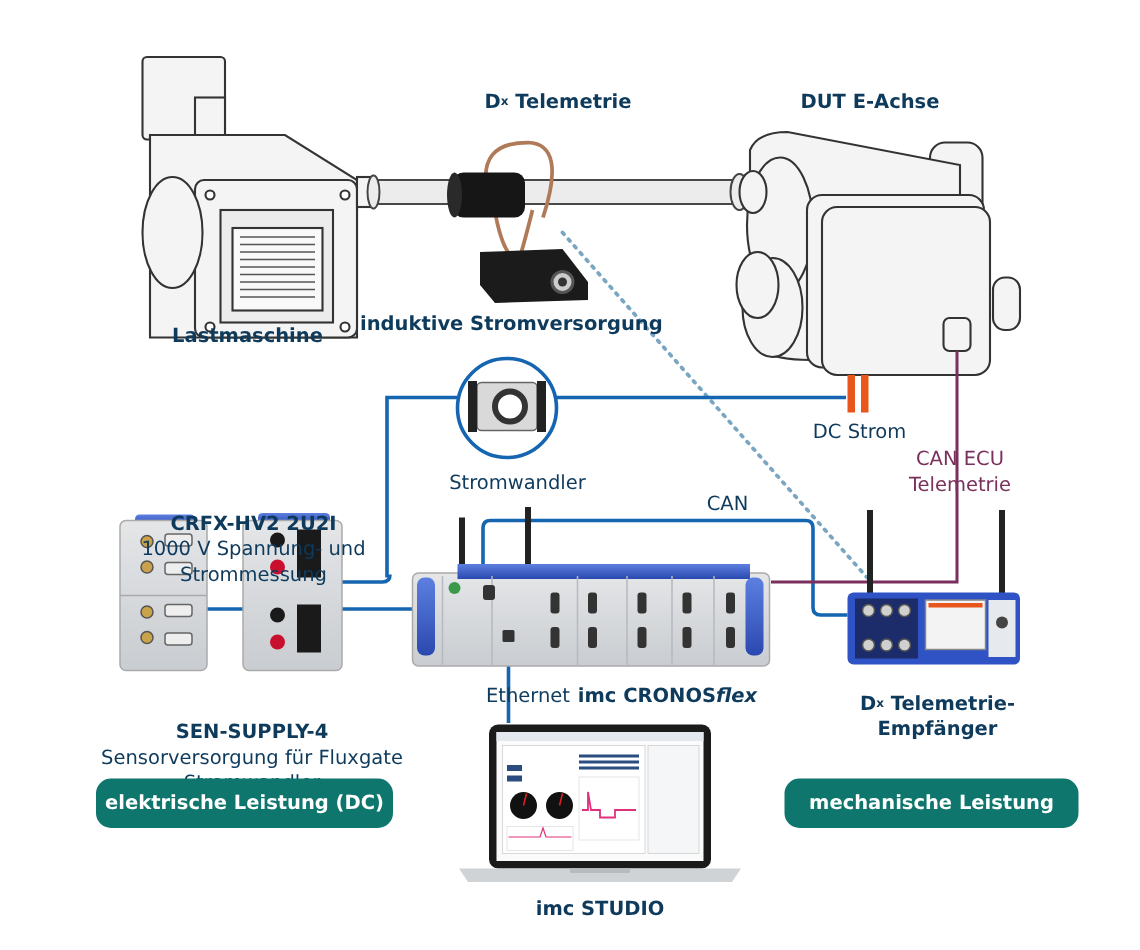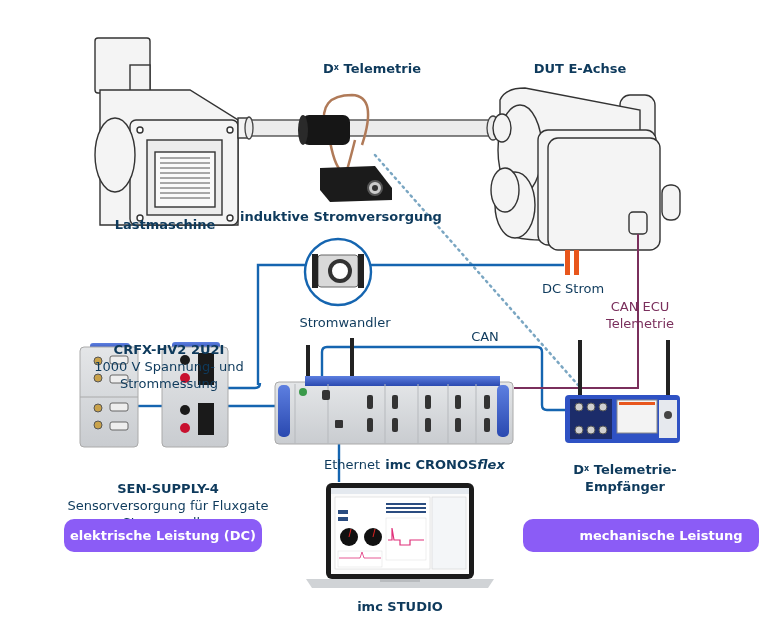--- a/index.html
+++ b/index.html
@@ -3,21 +3,21 @@
 <meta charset="utf-8">
 <style>
   html, body { margin:0; padding:0; background:#ffffff; }
   body { width:760px; height:633px; position:relative; overflow:hidden;
          font-family:"DejaVu Sans","Liberation Sans",sans-serif; color:#0e3a5c; }
   #stage { position:absolute; left:0; top:0; width:760px; height:633px; }
   .lbl { position:absolute; text-align:center; font-size:13px; line-height:17px; color:#0e3a5c; white-space:nowrap; }
   .lbl.bold { font-weight:bold; }
   .lbl .sup { font-size:8px; vertical-align:top; position:relative; top:-1px; }
   .lbl.purple { color:#7a2f5c; }
-  .pill { position:absolute; background:#8b5cf6; color:#ffffff; border-radius:10px;
+  .pill { position:absolute; background:#0f766e; color:#ffffff; border-radius:10px;
           font-size:13px; line-height:33px; height:33px; text-align:center; font-weight:600; }
   .it { font-style:italic; }
 </style>
 </head>
 <body>
 
 <div id="stage">
 <svg width="760" height="633" viewBox="0 0 760 633">
   <defs>
     <linearGradient id="metal" x1="0" y1="0" x2="0" y2="1">
@@ -252,14 +252,14 @@
   <span>Sensorversorgung für Fluxgate</span><br>
   <span>Stromwandler</span>
 </div>
 <div class="lbl bold" style="left:560px; top:461px; width:130px;">
   <span>D</span><span class="sup">x</span><span> Telemetrie-</span><br>
   <span>Empfänger</span>
 </div>
 <div class="lbl bold" style="left:340px; top:598px; width:120px;">imc STUDIO</div>
 
 <div class="pill" style="left:64px; top:519px; width:198px;">elektrische Leistung (DC)</div>
-<div class="pill" style="left:523px; top:519px; width:196px;padding-left:40px;">mechanische Leistung</div>
+<div class="pill" style="left:523px; top:519px; width:196px;">mechanische Leistung</div>
 </div>
 
 </body></html>

